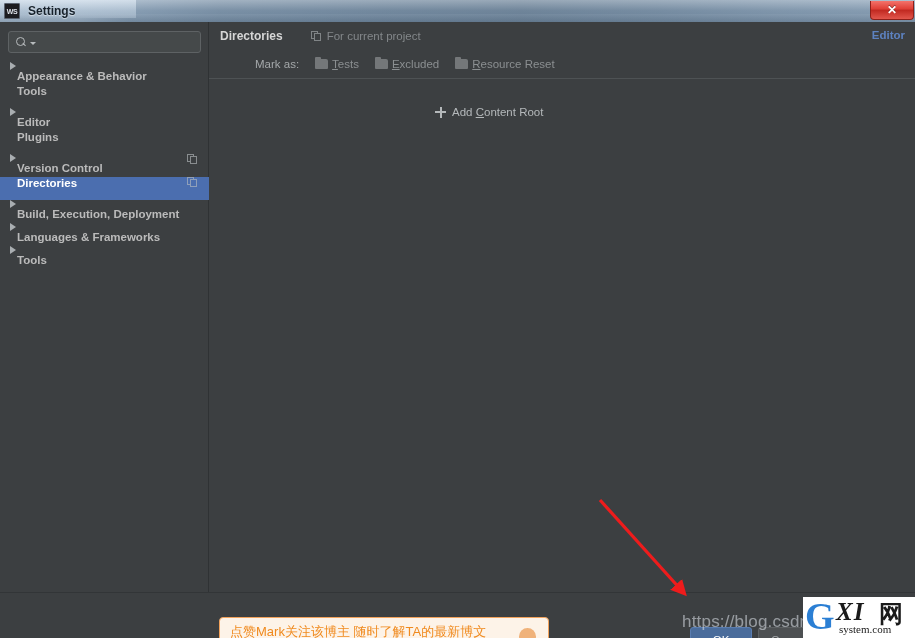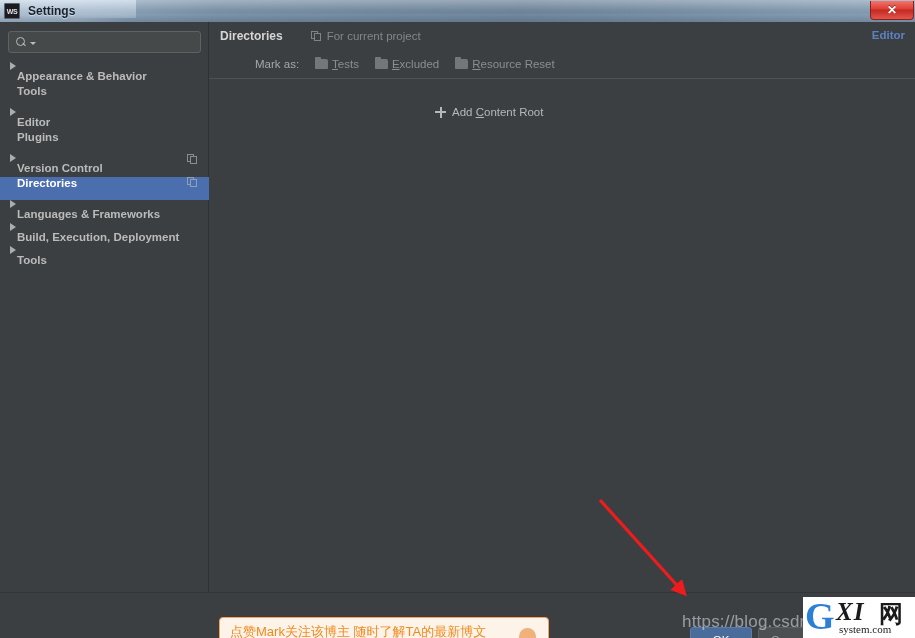--- a/index.html
+++ b/index.html
@@ -525,26 +525,26 @@
           <div class="tree-arrow"></div>
           <div class="tree-label">Directories</div>
           <div class="project-badge">
             <span class="sq-back"></span>
               <span class="sq-front"></span>
           </div>
         </div>
 
         <div class="tree-row">
           <div class="tree-arrow has-arrow"></div>
+          <div class="tree-label">Build, Execution, Deployment</div>
+        </div>
+
+        <div class="tree-row">
+          <div class="tree-arrow has-arrow"></div>
           <div class="tree-label">Languages &amp; Frameworks</div>
-        </div>
-
-        <div class="tree-row">
-          <div class="tree-arrow has-arrow"></div>
-          <div class="tree-label">Build, Execution, Deployment</div>
         </div>
 
         <div class="tree-row">
           <div class="tree-arrow has-arrow"></div>
           <div class="tree-label">Tools</div>
         </div>
 
       </div>
     </div>
 

